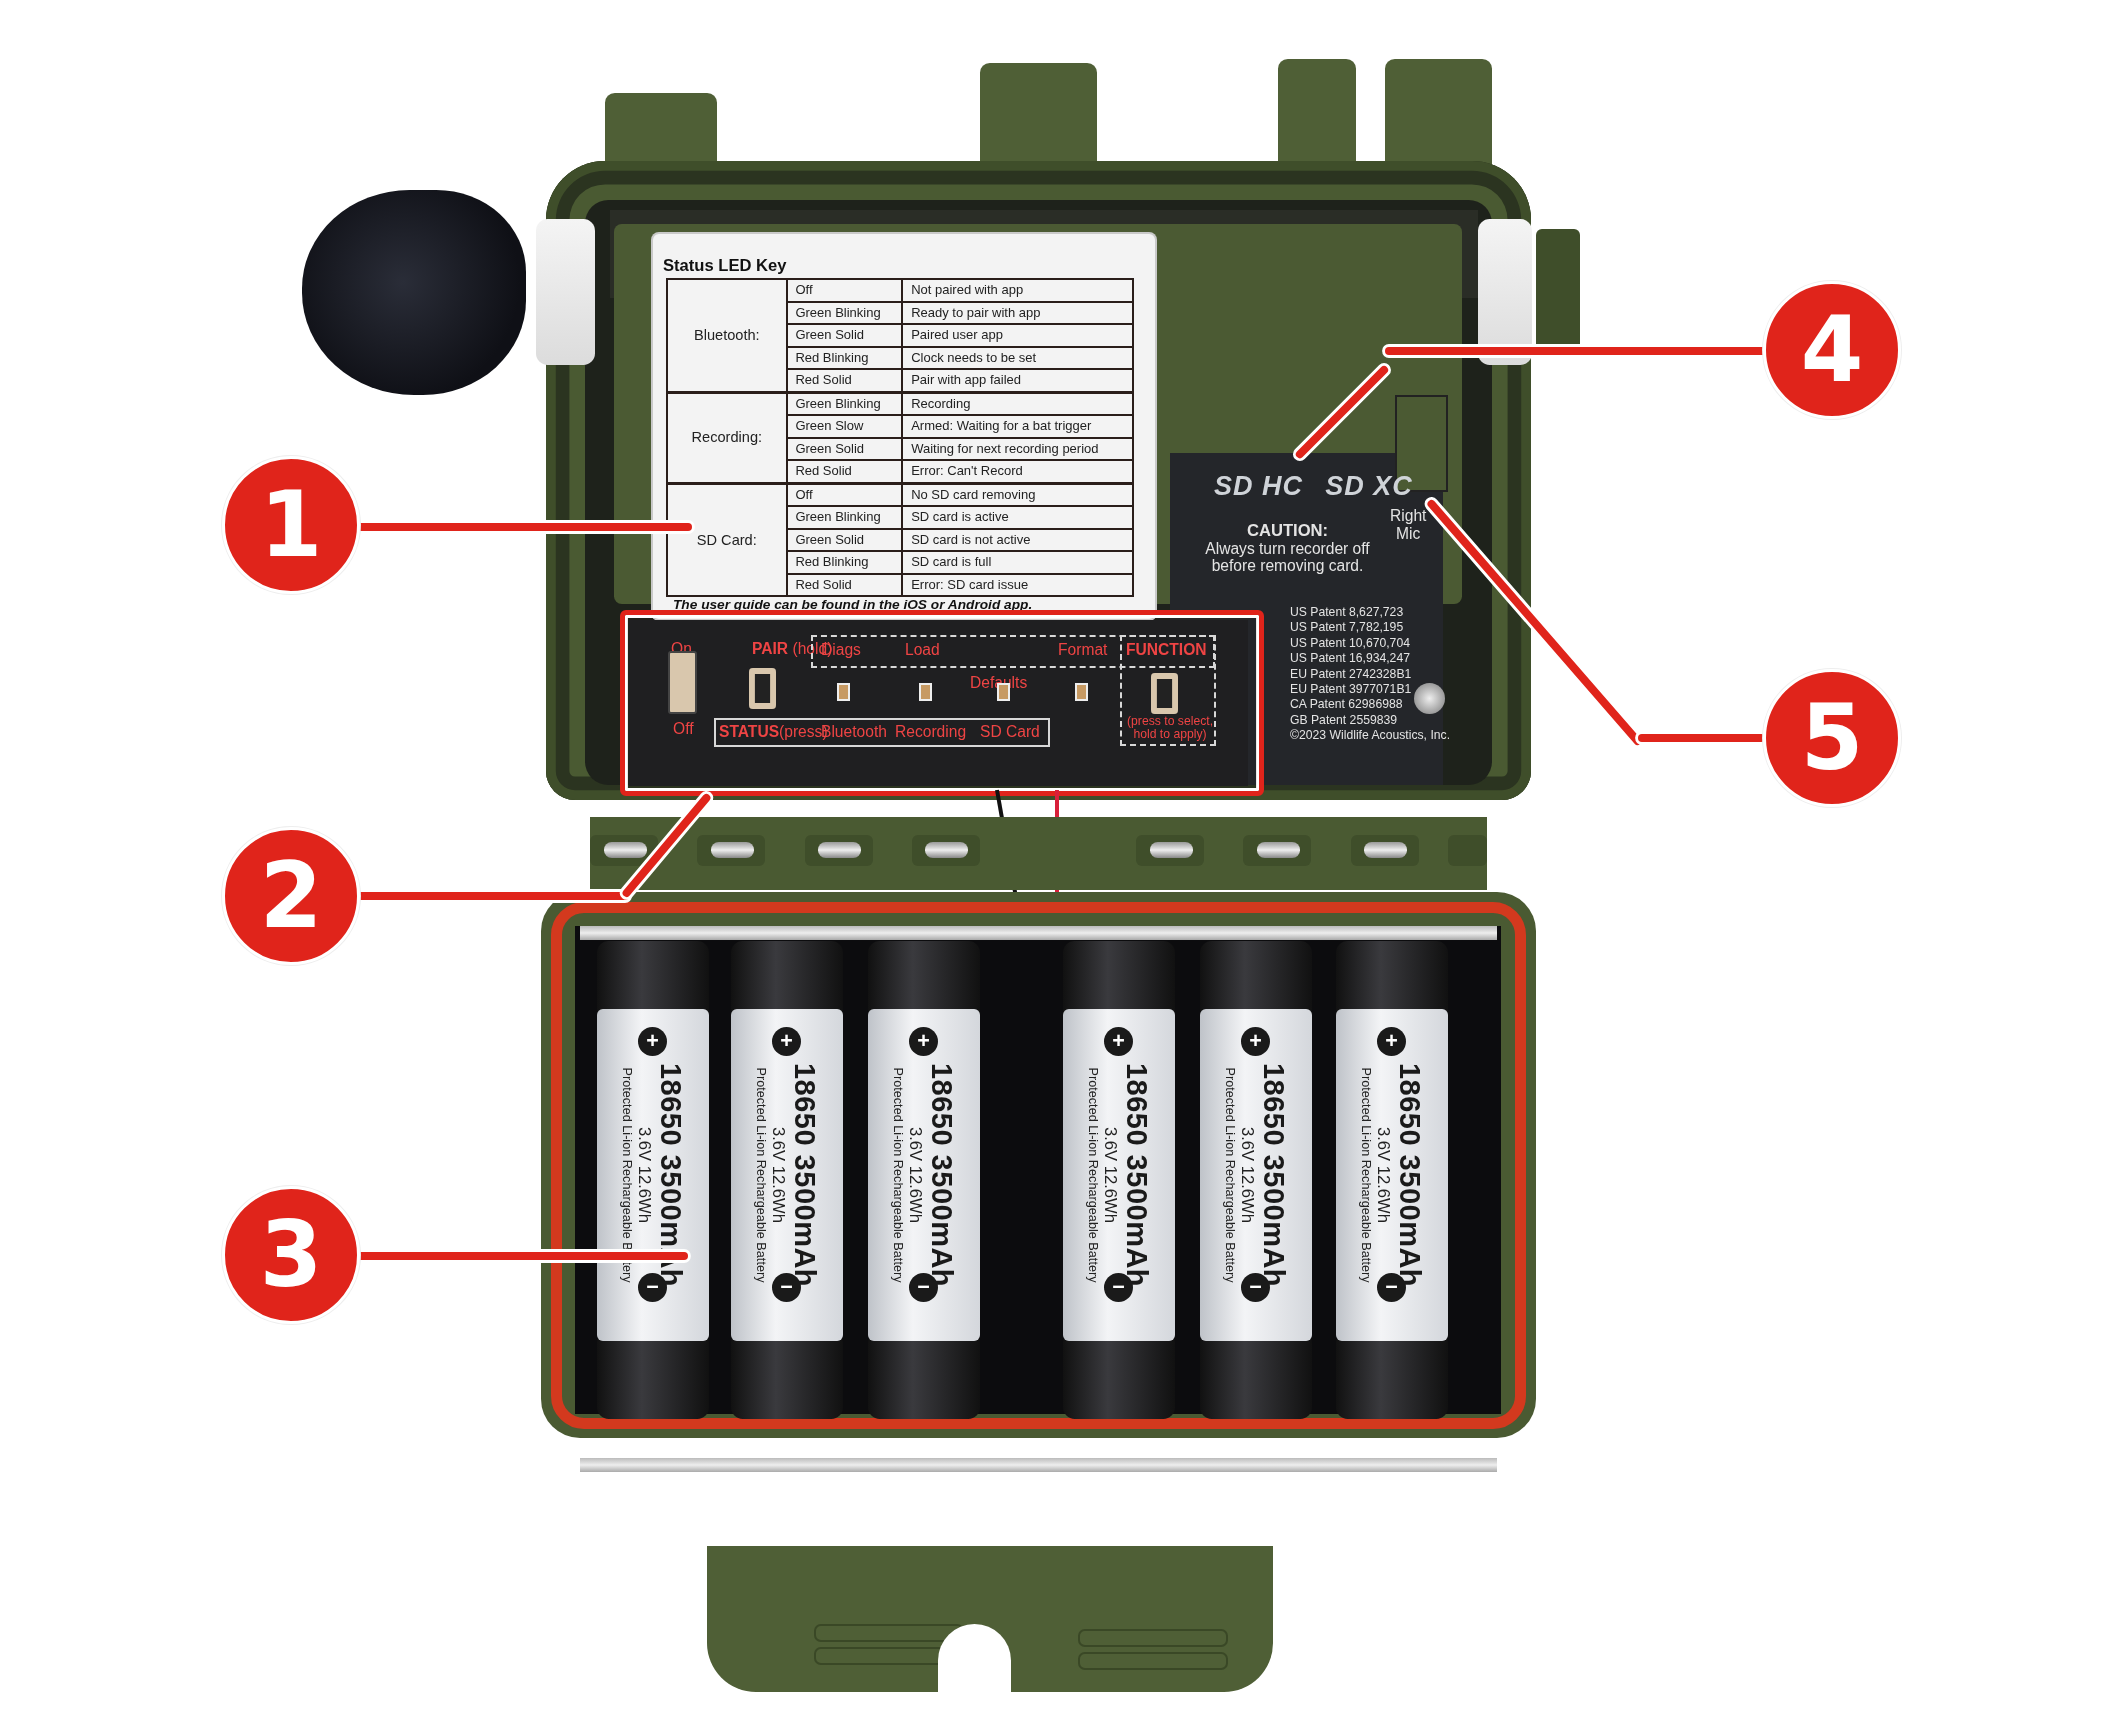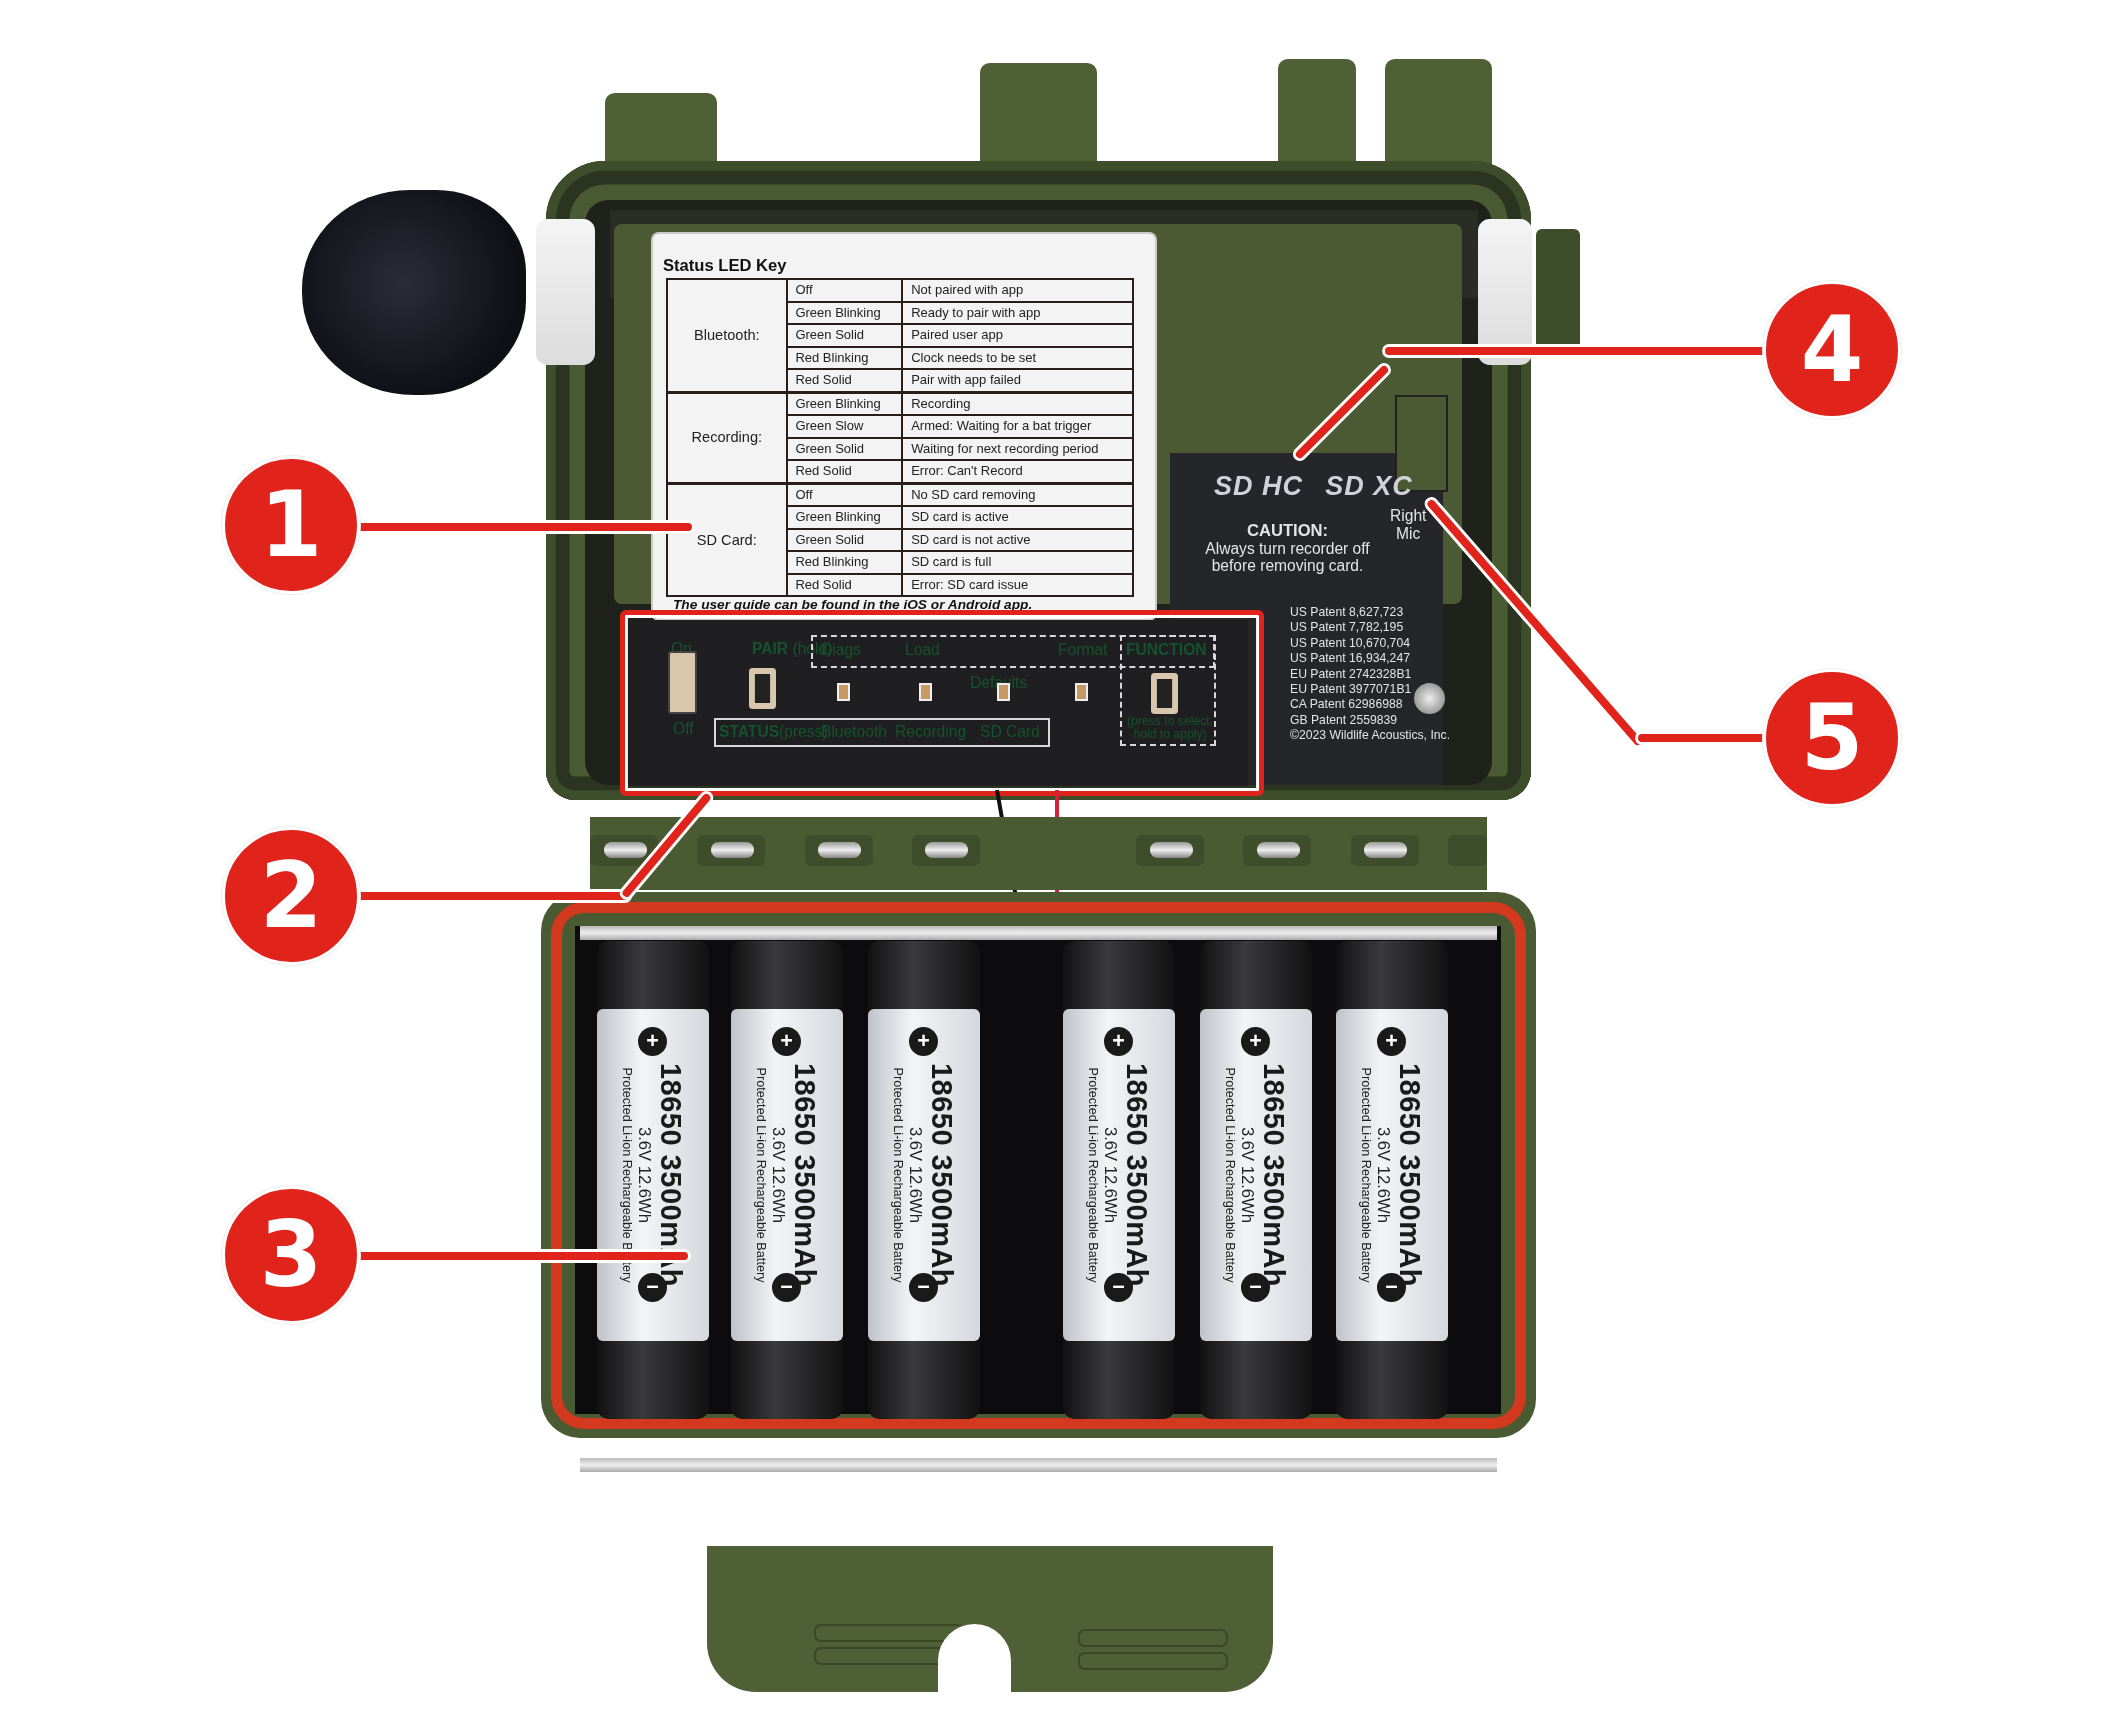--- a/index.html
+++ b/index.html
@@ -21,21 +21,21 @@
   .label{left:653px;top:234px;width:502px;height:385px;background:#f3f3f3;border-radius:5.9px;box-shadow:0 0 0 2px #c9c9c9;}
   .label-title{left:663px;top:256px;font-weight:bold;font-size:16.6px;color:#111;}
   table.led{position:absolute;left:666px;top:278px;width:468px;border-collapse:collapse;font-size:13px;color:#222;}
   table.led td{border:2px solid #2a1e1a;padding:1px 7.8px;height:18.5px;line-height:18.5px;white-space:nowrap;}
   table.led td.grp{font-size:14.6px;text-align:center;width:102px;}
   table.led tr.sep td{border-top:3.9px solid #2a1e1a;}
   .label-foot{left:673px;top:597px;font-size:13.7px;font-weight:bold;font-style:italic;color:#111;}
   
   .ctrl{left:629px;top:620px;width:619px;height:166px;background:#1f1f21;}
   .ctrl-box{left:620px;top:610px;width:634px;height:176px;border:5.9px solid #e0241b;border-radius:5.9px;box-shadow:0 0 0 2.9px #fff inset;}
-  .ctrl-text{color:#14532d;font-size:15.6px;position:absolute;white-space:nowrap;}
+  .ctrl-text{color:#ef4444;font-size:15.6px;position:absolute;white-space:nowrap;}
   .ctrl-bold{font-weight:bold;}
   .dash{position:absolute;border:2px dashed #d8d8d8;}
   .solidbox{position:absolute;border:2px solid #d8d8d8;}
   .slide-switch{left:668px;top:651px;width:25px;height:59px;background:#d9c7ad;border:2px solid #444;border-radius:2.9px;}
   .btn-tact{width:27px;height:41px;background:#d9c7ad;border-radius:3.9px;box-shadow:inset 0 0 0 5.9px #d9c7ad, inset 0 0 0 13.7px #222;}
   .led-dot{width:8.8px;height:13.7px;background:#c79a63;border:2px solid #eee;}
   
   .pat{left:1290px;top:605px;color:#e4e4e4;font-size:12.2px;line-height:15.4px;}
   .pat div{white-space:nowrap;}
   .sd-logo{left:1214px;top:471px;color:#cfd3d8;font-weight:bold;font-style:italic;font-size:27px;letter-spacing:1px;}

